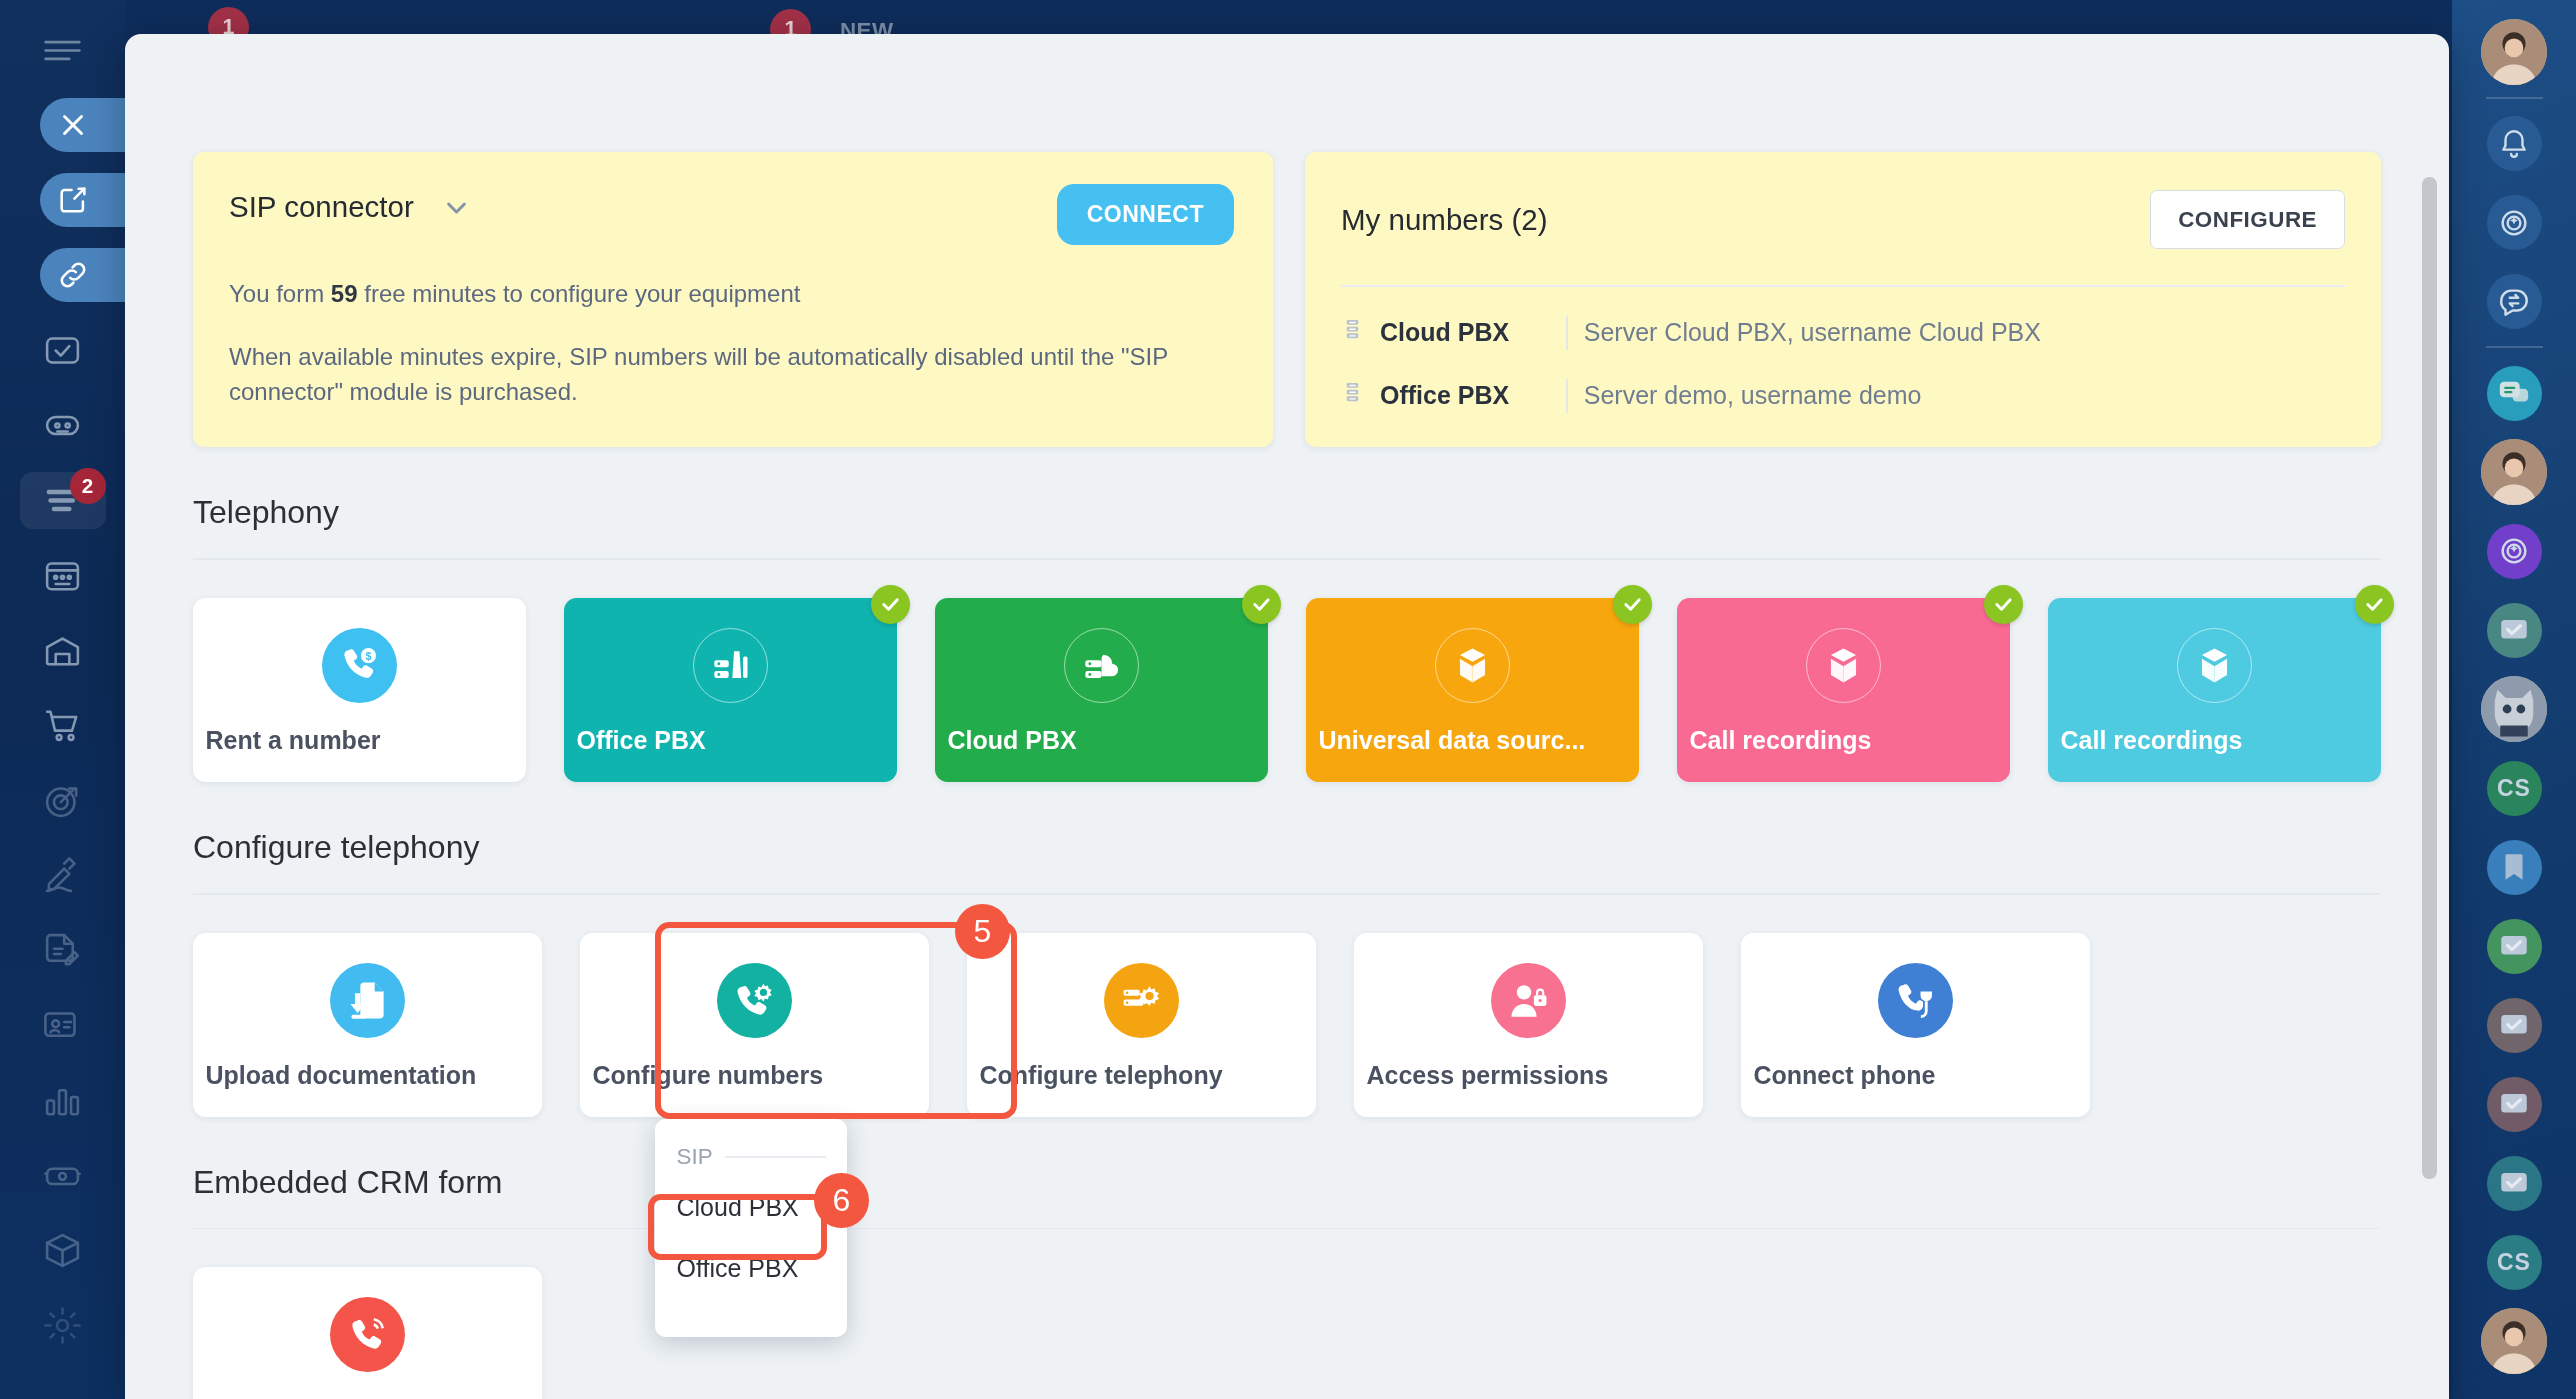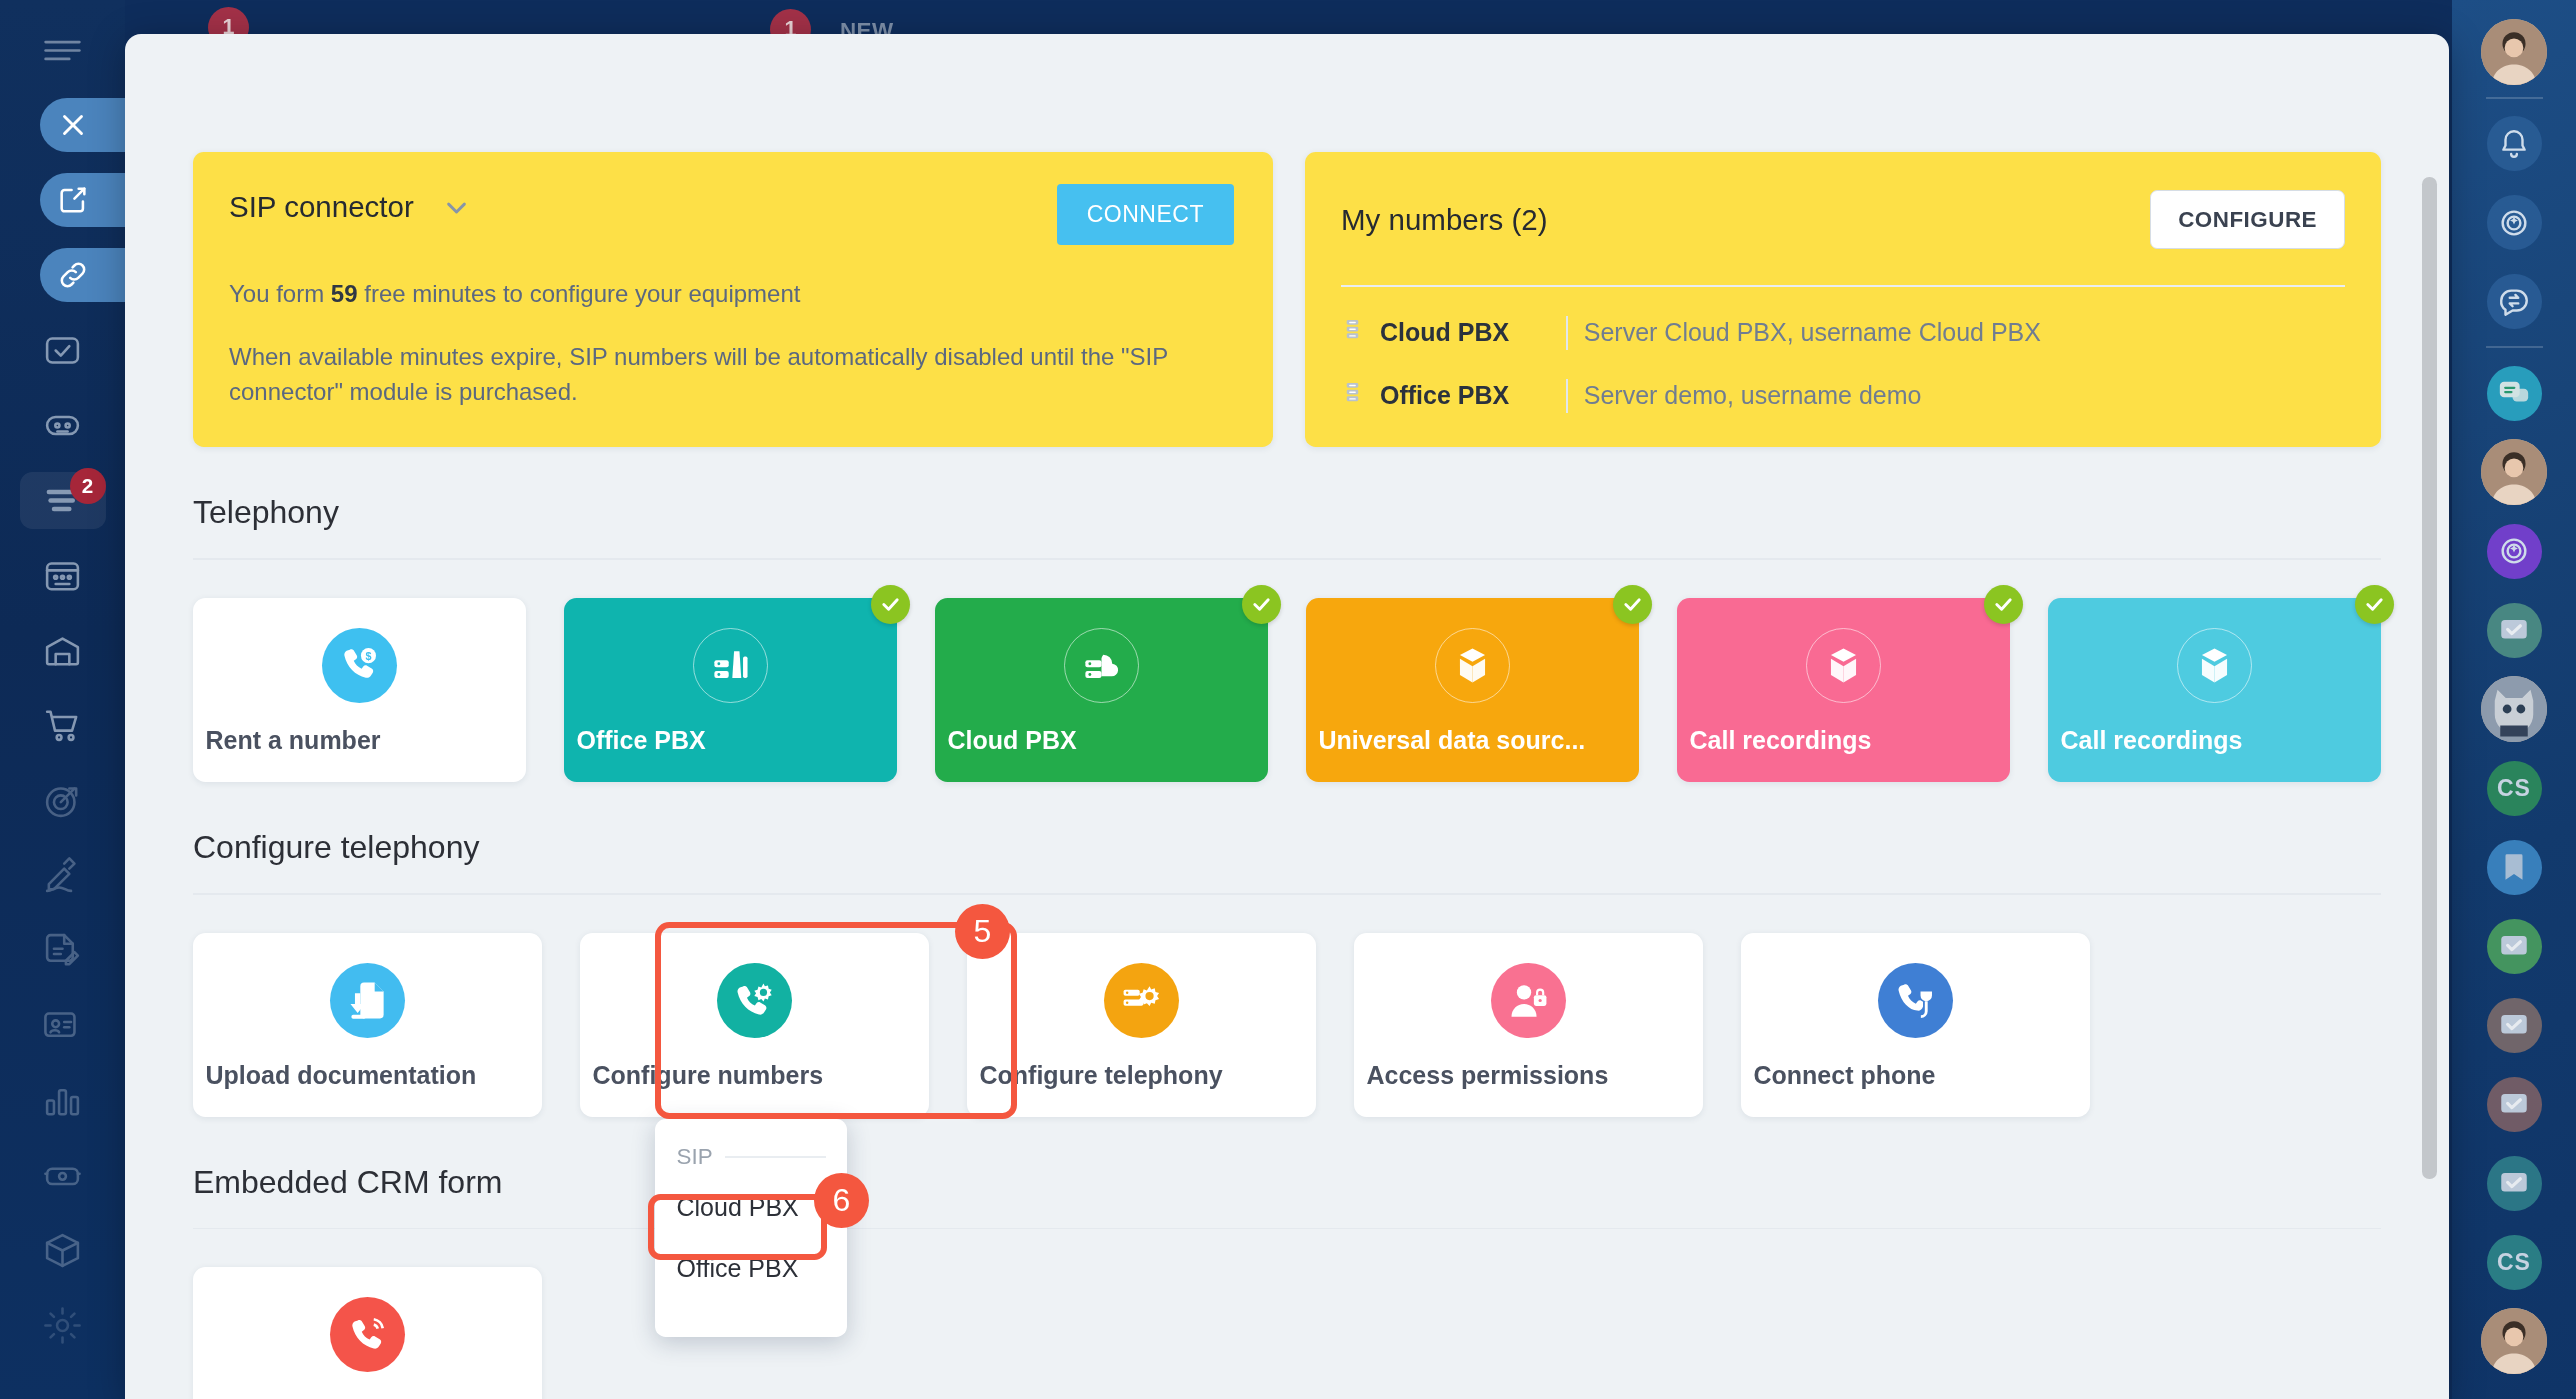--- a/index.html
+++ b/index.html
@@ -84,34 +84,34 @@
     font-size:38px; color:#2c2f36; padding:55px 0 0 68px; font-weight:400;
   }
   .modal-body {
     position:absolute; left:0; top:118px; width:2324px; height:1248px;
     padding:0 68px 0 68px;
   }
 
   
   .top-cards { display:flex; gap:32px; }
   .card {
-    background:#fde047; border-radius:10.7px; box-shadow:0 1.8px 6.3px rgba(30,50,80,.08);
+    background:#fef9c3; border-radius:10.7px; box-shadow:0 1.8px 6.3px rgba(30,50,80,.08);
   }
   .card-sip { width:1117px; height:295px; padding:38px 39px 0 36px; position:relative;}
   .card-num { width:1113px; height:295px; padding:38px 36px 0 36px; position:relative;}
 
   .sip-head { display:flex; align-items:center; }
   .sip-title { font-size:29.5px; color:#262a31; }
   .chev {
     margin-left:29px; width:27px; height:27px; display:flex; align-items:center; justify-content:center;
   }
   .btn-connect {
     position:absolute; right:39px; top:32px;
-    background:#46c0f0; color:#fff; border:none; border-radius:4px;
-    font-size:23px; font-weight:400; letter-spacing:0.5px;
+    background:#46c0f0; color:#fff; border:none; border-radius:17px;
+    font-size:23px; font-weight:700; letter-spacing:0.5px;
     padding:0 30px; height:61px; font-family:"Liberation Sans",sans-serif; cursor:pointer;
   }
   .sip-text1 { margin-top:54px; font-size:24px; color:#5b6880; line-height:1.35; }
   .sip-text1 b { color:#2f3744; font-weight:700; }
   .sip-text2 { margin-top:30px; font-size:24px; color:#5b6880; line-height:1.45; max-width:985px;}
 
   .num-head { display:flex; align-items:center; justify-content:space-between; }
   .num-title { font-size:29.5px; color:#262a31; }
   .btn-configure {
     background:#fff; color:#3a4250; border:1.8px solid #d6dde5; border-radius:7.2px;

